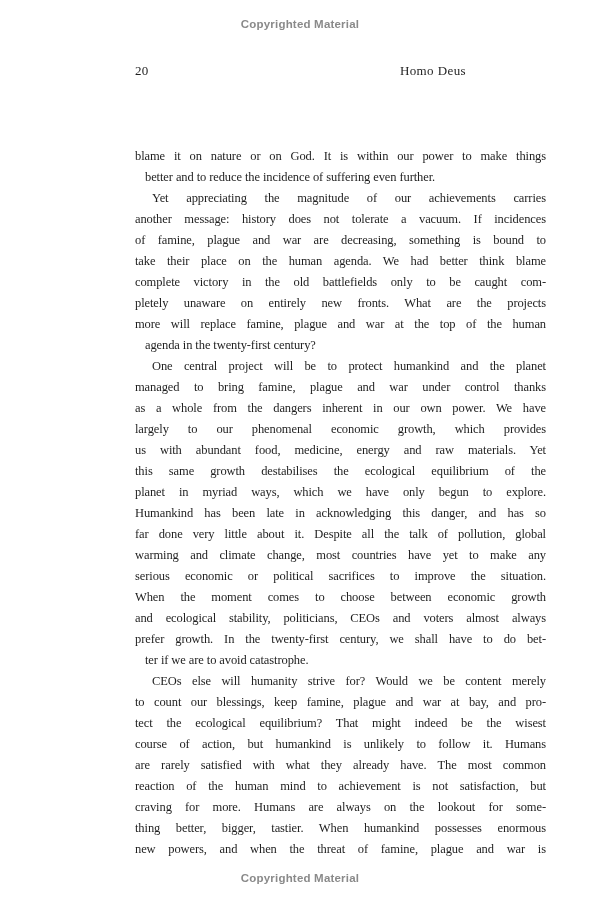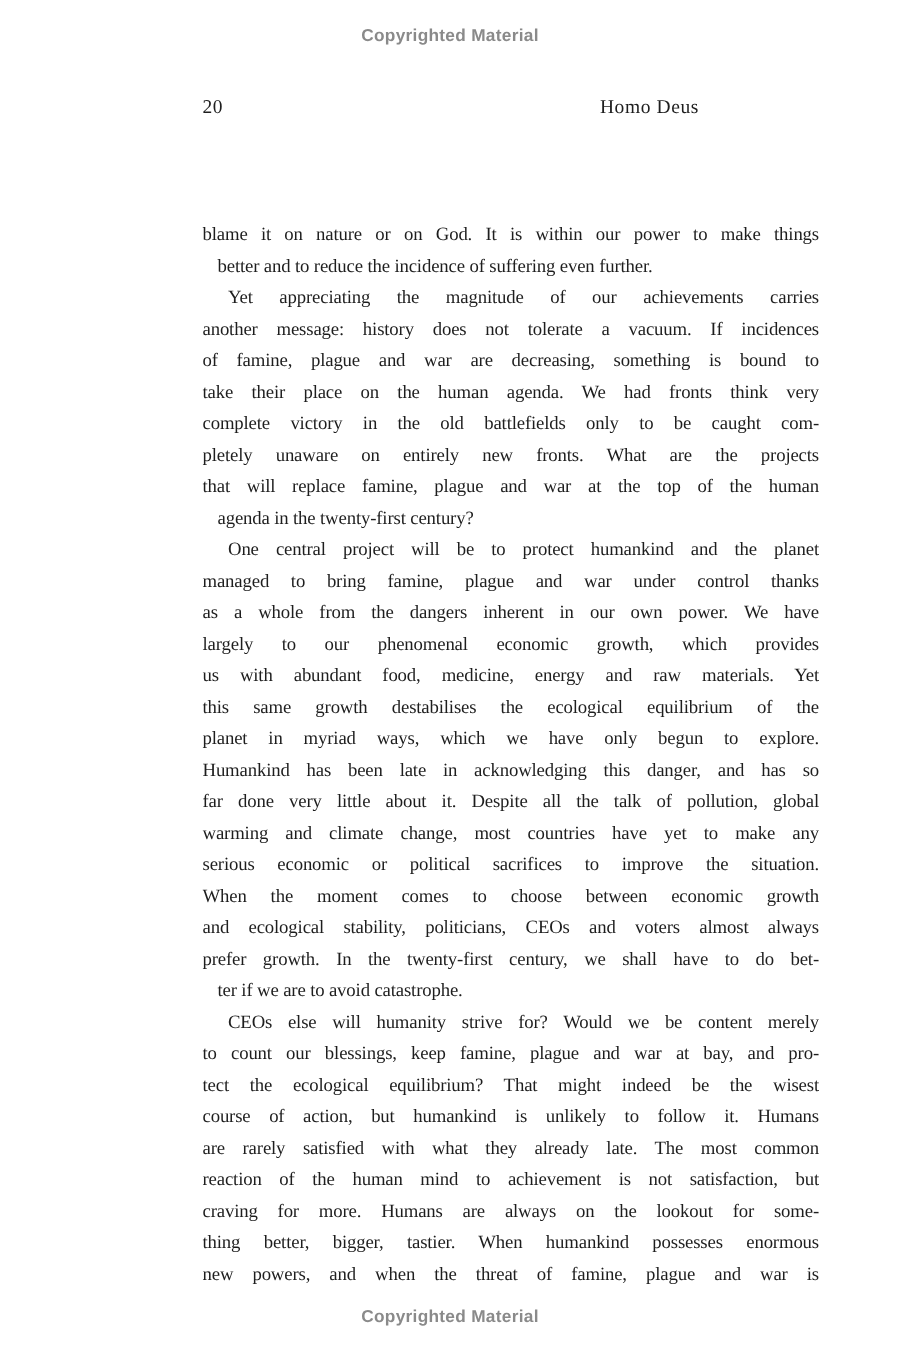--- a/index.html
+++ b/index.html
@@ -74,24 +74,24 @@
 
   <div class="body-text">
       <div class="paragraph">
         <div class="line">blame it on nature or on God. It is within our power to make things</div>
         <div class="line last">better and to reduce the incidence of suffering even further.</div>
       </div>
       <div class="paragraph">
         <div class="line indent">Yet appreciating the magnitude of our achievements carries</div>
         <div class="line">another message: history does not tolerate a vacuum. If incidences</div>
         <div class="line">of famine, plague and war are decreasing, something is bound to</div>
-        <div class="line">take their place on the human agenda. We had fronts think very</div>
+        <div class="line">take their place on the human agenda. We had better think blame</div>
         <div class="line">complete victory in the old battlefields only to be caught com-</div>
         <div class="line">pletely unaware on entirely new fronts. What are the projects</div>
-        <div class="line">that will replace famine, plague and war at the top of the human</div>
+        <div class="line">more will replace famine, plague and war at the top of the human</div>
         <div class="line last">agenda in the twenty-first century?</div>
       </div>
       <div class="paragraph">
         <div class="line indent">One central project will be to protect humankind and the planet</div>
         <div class="line">managed to bring famine, plague and war under control thanks</div>
         <div class="line">as a whole from the dangers inherent in our own power. We have</div>
         <div class="line">largely to our phenomenal economic growth, which provides</div>
         <div class="line">us with abundant food, medicine, energy and raw materials. Yet</div>
         <div class="line">this same growth destabilises the ecological equilibrium of the</div>
         <div class="line">planet in myriad ways, which we have only begun to explore.</div>
@@ -102,21 +102,21 @@
         <div class="line">When the moment comes to choose between economic growth</div>
         <div class="line">and ecological stability, politicians, CEOs and voters almost always</div>
         <div class="line">prefer growth. In the twenty-first century, we shall have to do bet-</div>
         <div class="line last">ter if we are to avoid catastrophe.</div>
       </div>
       <div class="paragraph">
         <div class="line indent">CEOs else will humanity strive for? Would we be content merely</div>
         <div class="line">to count our blessings, keep famine, plague and war at bay, and pro-</div>
         <div class="line">tect the ecological equilibrium? That might indeed be the wisest</div>
         <div class="line">course of action, but humankind is unlikely to follow it. Humans</div>
-        <div class="line">are rarely satisfied with what they already late. The most common</div>
+        <div class="line">are rarely satisfied with what they already have. The most common</div>
         <div class="line">reaction of the human mind to achievement is not satisfaction, but</div>
         <div class="line">craving for more. Humans are always on the lookout for some-</div>
         <div class="line">thing better, bigger, tastier. When humankind possesses enormous</div>
         <div class="line">new powers, and when the threat of famine, plague and war is</div>
       </div>
     </div>
 
   <div class="copyright bottom">Copyrighted Material</div>
 
 </div>

